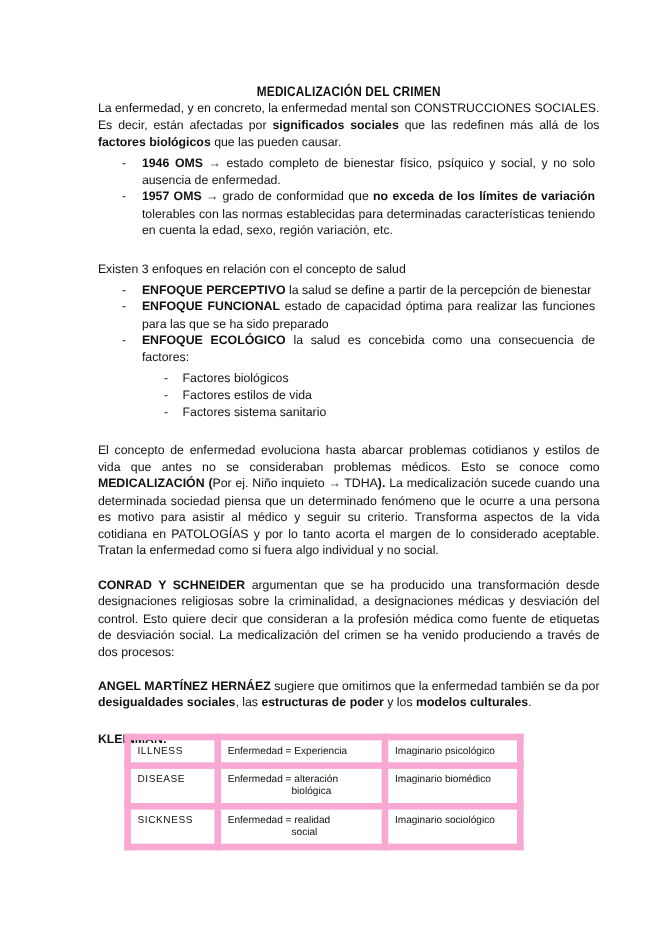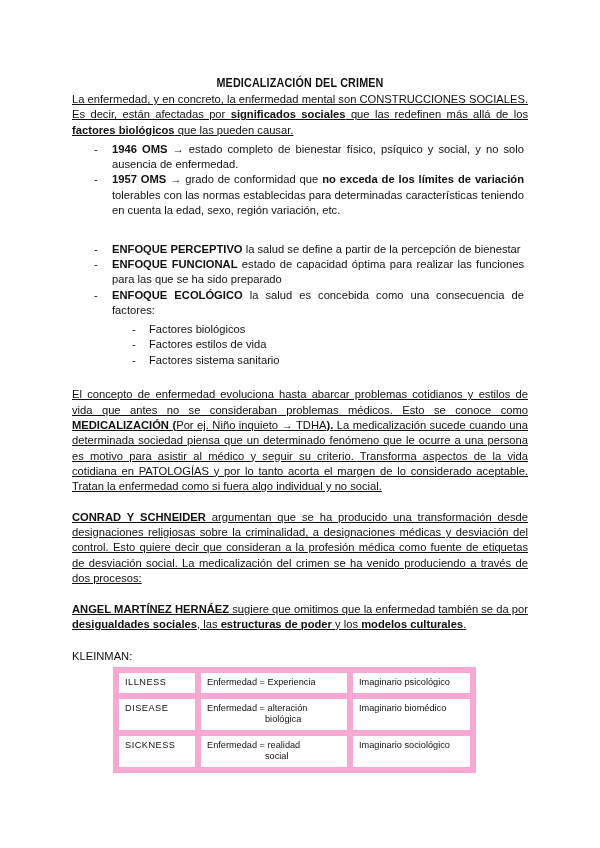--- a/index.html
+++ b/index.html
@@ -1,29 +1,29 @@
 <!DOCTYPE html>
 <html><head>
 <meta charset="utf-8">
 <style>
   html, body { margin: 0; padding: 0; background: #ffffff; }
   body { width: 600px; height: 848px; position: relative; overflow: hidden;
          font-family: "Liberation Sans", sans-serif; color: #111; font-size: 11.2px; }
-  .page { position: absolute; left: 72px; top: 76px; width: 456px; }
+  .page { position: absolute; left: 89px; top: 76px; width: 456px; }
   .title { text-align: center; font-weight: bold; font-size: 12.5px; letter-spacing: 0.2px;
            transform: scaleX(0.86); transform-origin: center; margin: 0 0 1px 0; line-height: 15px; }
-  p { margin: 0; line-height: 15.3px; text-align: justify; text-decoration: underline; }
+  p { margin: 0; line-height: 15.3px; text-align: justify; }
   .blank { height: 15.3px; }
   ul.dash { list-style: none; margin: 4px; padding: 0; }
   ul.dash > li { position: relative; padding-left: 36px; line-height: 15.3px; text-align: justify; }
   ul.dash > li::before { content: "-"; position: absolute; left: 18px; top: 0; }
   ul.dash.nested > li { padding-left: 73px; }
   ul.dash.nested > li::before { left: 56px; }
   b { font-weight: bold; }
-  .h-kl { font-weight: normal; line-height: 15px; margin-top: 2px; }
+  .h-kl { font-weight: bold; line-height: 15px; margin-top: 2px; }
   table.kleinman { position: absolute; left: 113px; top: 667px; width: 363px;
                    border-collapse: collapse; font-size: 9.2px; }
   table.kleinman td { border: 6px solid #f9a8d4; vertical-align: top; padding: 4px 6px 5px 6px; line-height: 11px; }
   table.kleinman td.c1 { width: 64px; letter-spacing: 0.5px; }
   table.kleinman td.c2 { width: 134px; }
   .indent2 { display: block; padding-left: 58px; }
 </style>
 </head>
 <body>
 
@@ -35,20 +35,21 @@
     <span>Es decir, están afectadas por </span><b>significados sociales</b><span> que las redefinen más allá de los </span><b>factores biológicos</b><span> que las pueden causar.</span>
   </p>
 
   <ul class="dash">
     <li><b>1946 OMS</b><span> → estado completo de bienestar físico, psíquico y social, y no solo ausencia de enfermedad.</span></li>
     <li><b>1957 OMS</b><span> → grado de conformidad que </span><b>no exceda de los límites de variación</b><span> tolerables con las normas establecidas para determinadas características teniendo en cuenta la edad, sexo, región variación, etc.</span></li>
   </ul>
 
   <div class="blank"></div>
 
+  <p>Existen 3 enfoques en relación con el concepto de salud</p>
   <ul class="dash">
     <li><b>ENFOQUE PERCEPTIVO</b><span> la salud se define a partir de la percepción de bienestar</span></li>
     <li><b>ENFOQUE FUNCIONAL</b><span> estado de capacidad óptima para realizar las funciones para las que se ha sido preparado</span></li>
     <li><b>ENFOQUE ECOLÓGICO</b><span> la salud es concebida como una consecuencia de factores:</span></li>
   </ul>
   <ul class="dash nested">
     <li>Factores biológicos</li>
     <li>Factores estilos de vida</li>
     <li>Factores sistema sanitario</li>
   </ul>

